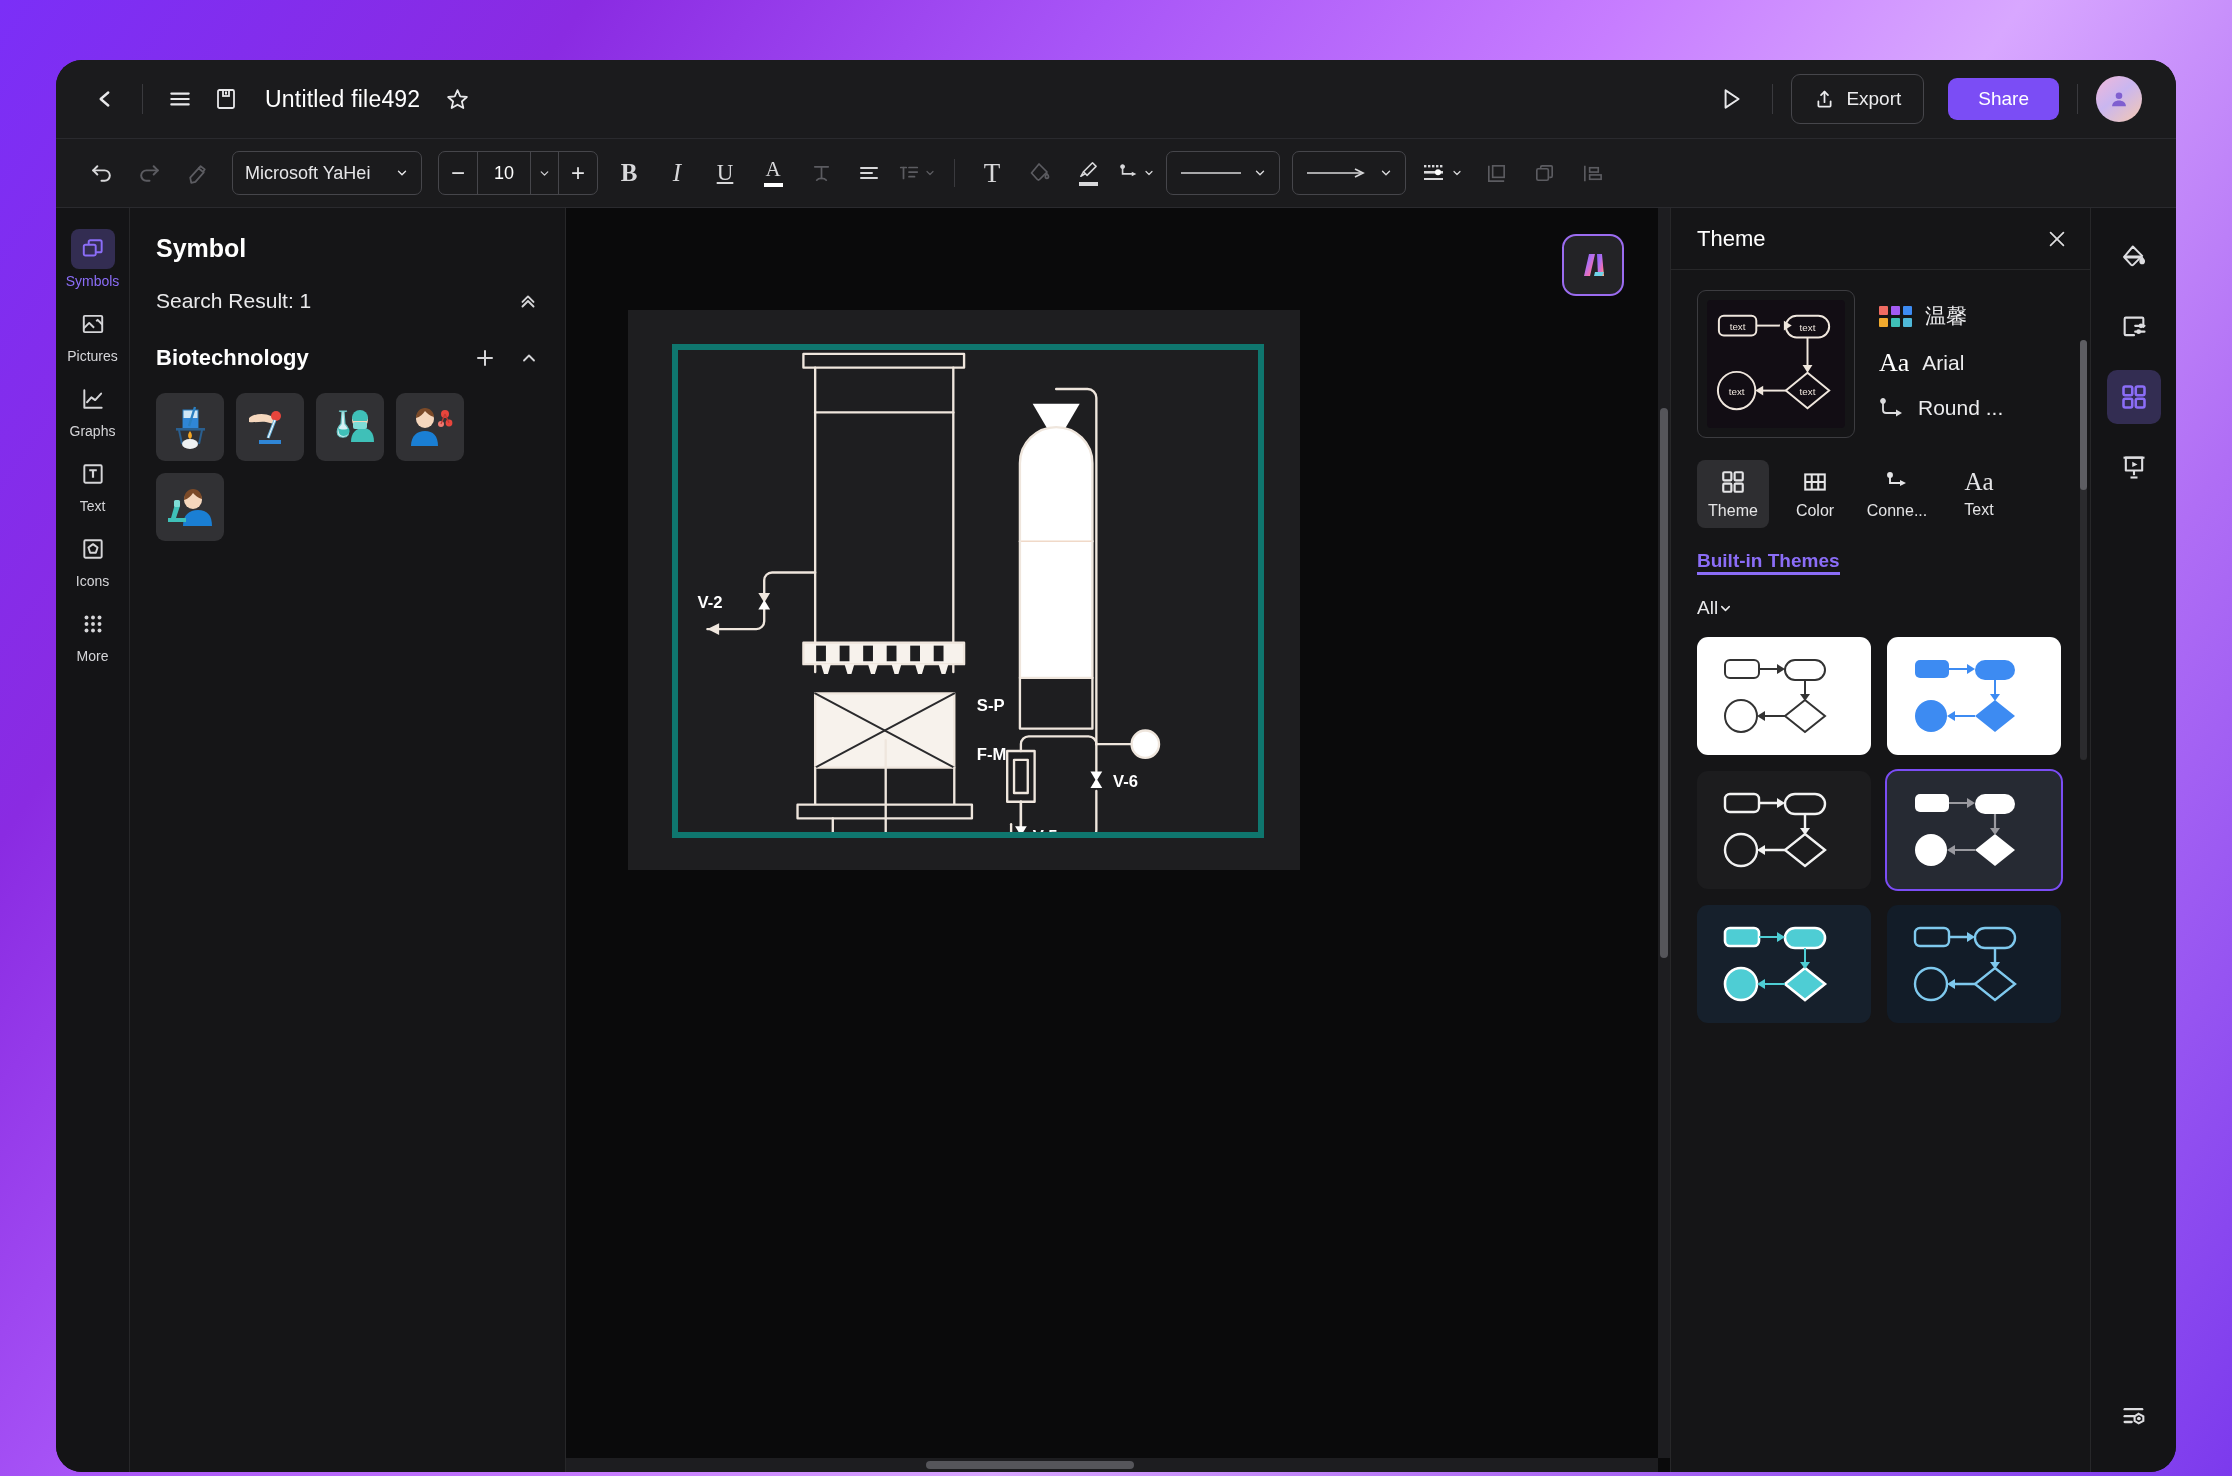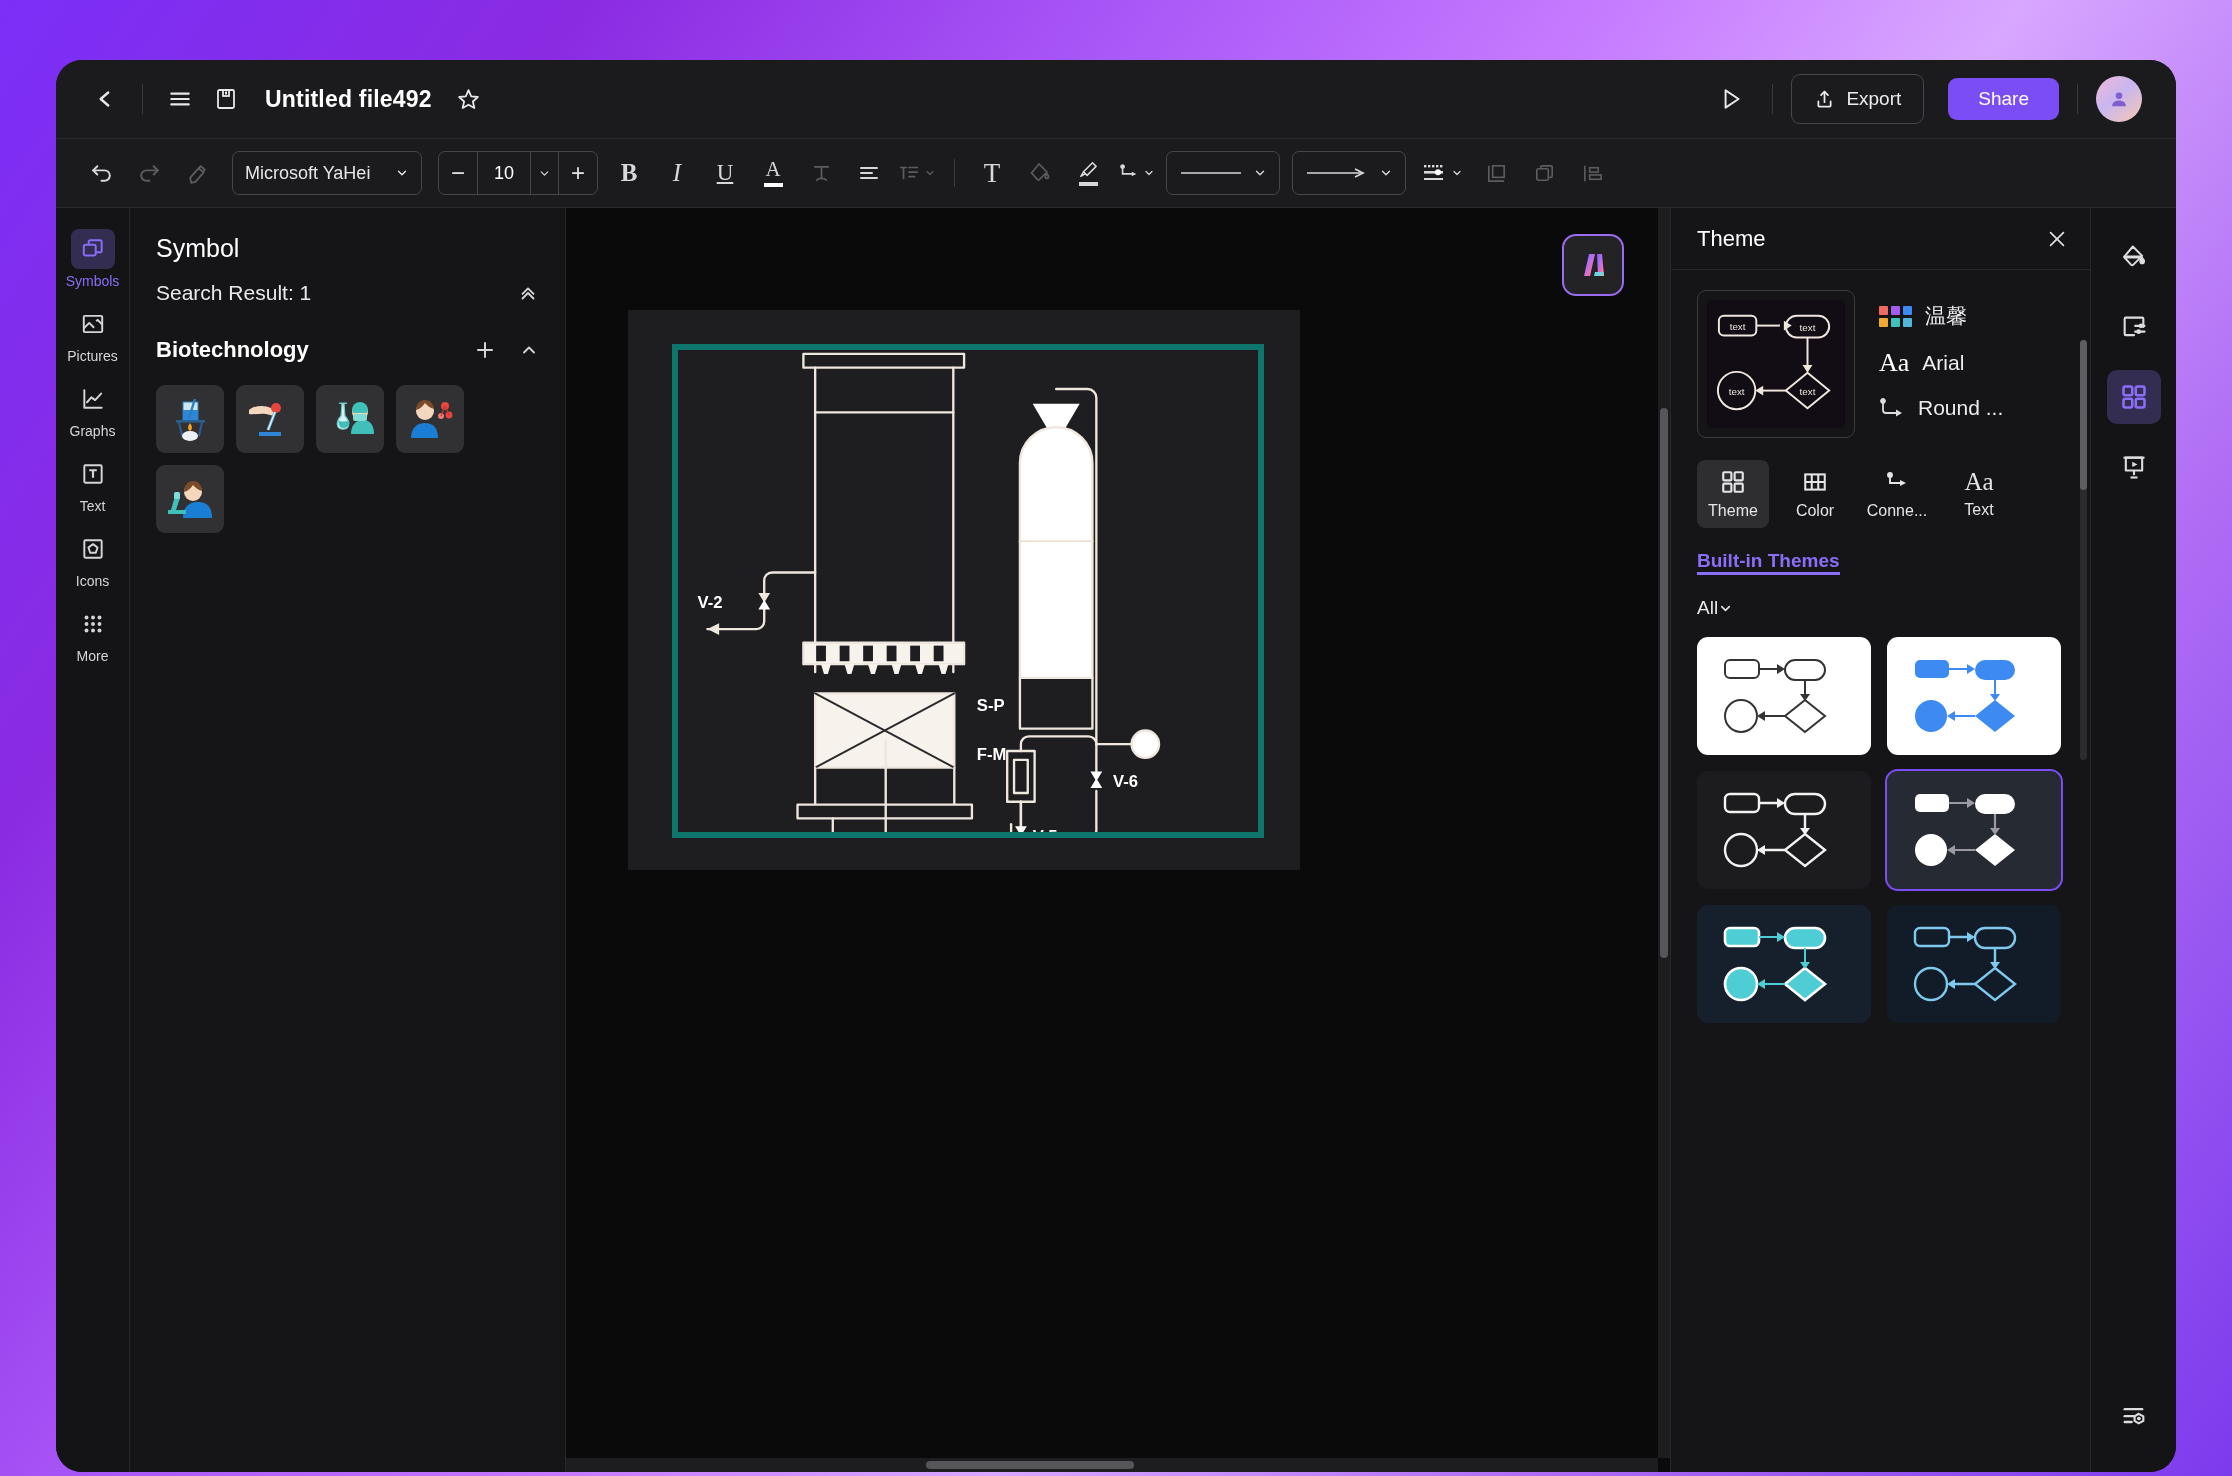--- a/index.html
+++ b/index.html
@@ -30,21 +30,21 @@
     background: #1b1b1d;
   }
   .hdr-left { display: flex; align-items: center; gap: 0; }
   .icon-btn {
     width: 46px; height: 46px;
     display: flex; align-items: center; justify-content: center;
     border-radius: 7px; color: #e8e8ea; cursor: pointer;
   }
   .vdiv { width: 1px; height: 30px; background: #3a3a3e; margin: 0 14px; }
   .doc-title {
-    font-size: 23px; font-weight: bold; color: #ffffff;
+    font-size: 23px; font-weight: normal; color: #ffffff;
     margin-left: 16px; margin-right: 14px; letter-spacing: .2px;
   }
   .hdr-right { margin-left: auto; display: flex; align-items: center; gap: 4px; }
   .btn-export {
     display: flex; align-items: center; gap: 11px;
     height: 50px; padding: 0 22px;
     border: 1px solid #46464b; border-radius: 9px;
     color: #ececee; font-size: 19px; cursor: pointer;
     background: transparent;
   }
@@ -133,21 +133,21 @@
   .rail-item.active .ri-lbl { color: #8b6df7; }
 
   
   .symbol-panel {
     width: 436px; flex: 0 0 436px;
     background: #151517;
     border-right: 1px solid #272729;
     padding: 26px 26px 0 26px;
     overflow: hidden;
   }
-  .panel-title { font-size: 25px; font-weight: normal; color: #ffffff; margin-bottom: 18px; }
+  .panel-title { font-size: 25px; font-weight: bold; color: #ffffff; margin-bottom: 26px; }
   .search-box {
     display: flex; align-items: center;
     height: 54px; border: 1px solid #46464b; border-radius: 9px;
     padding: 0 14px 0 18px; margin-bottom: 42px;
   }
   .search-box input {
     flex: 1; background: transparent; border: none; outline: none;
     color: #ffffff; font-size: 19px; font-family: "Liberation Sans", sans-serif;
   }
   .search-box .sb-ico { color: #cfcfd2; width: 34px; height: 34px;

